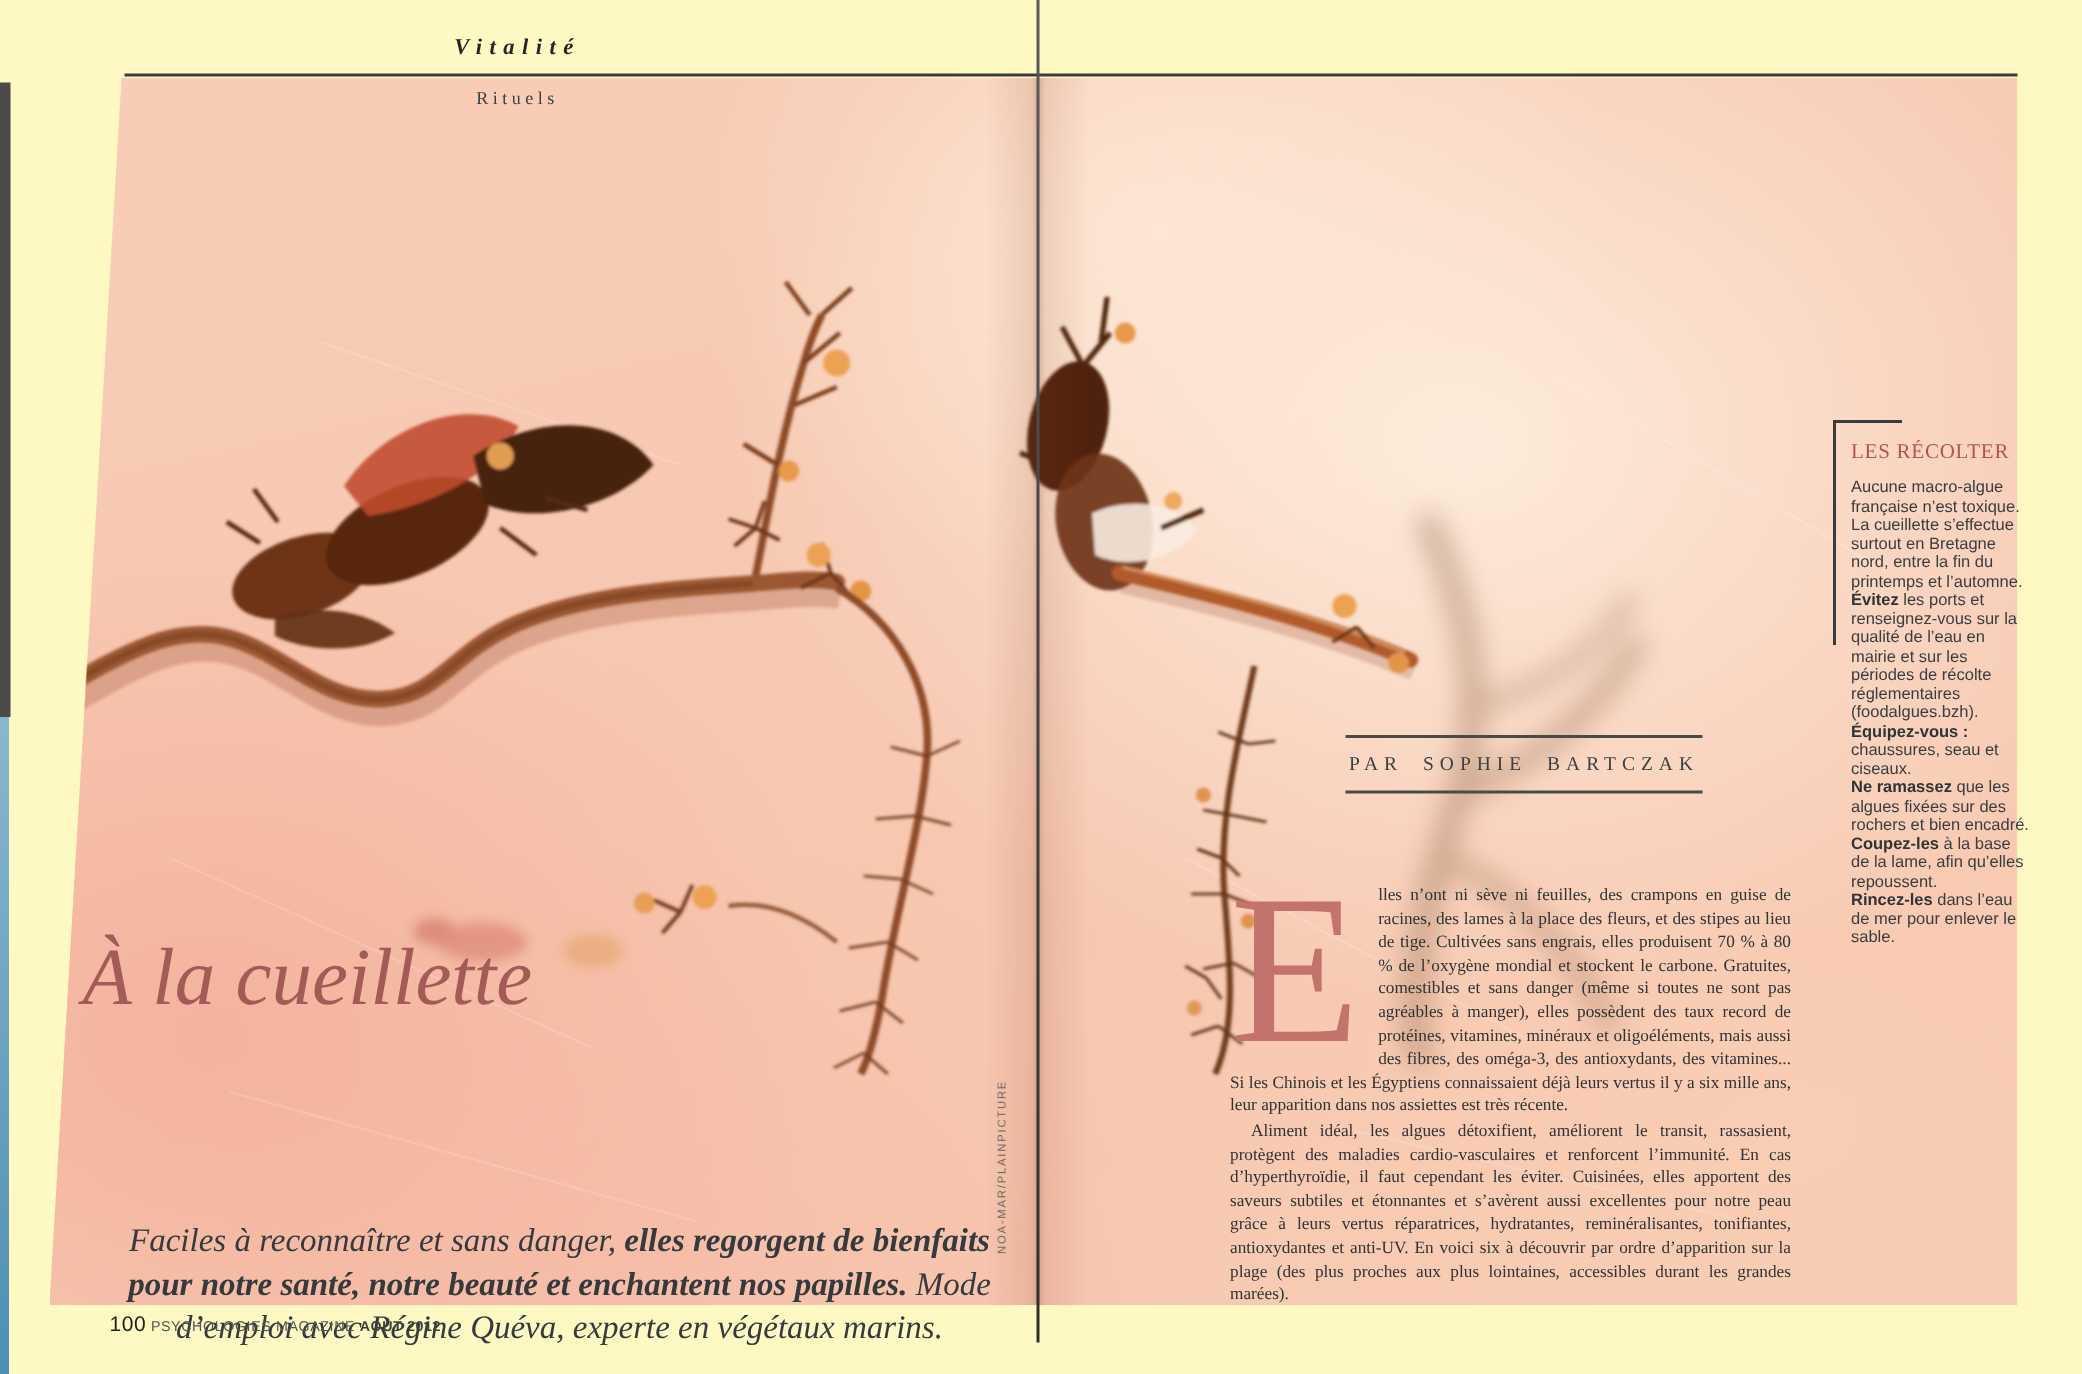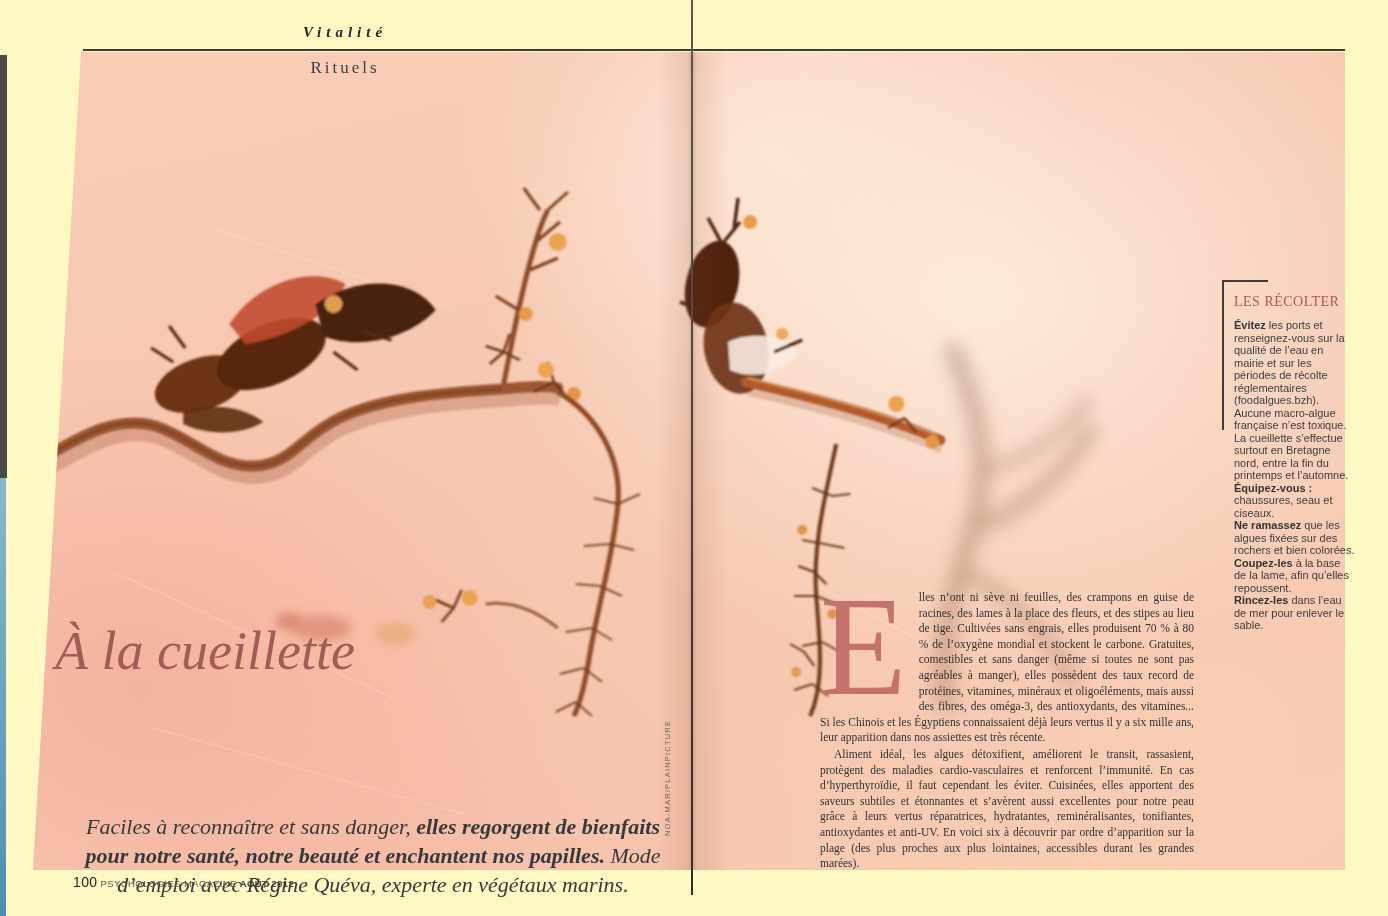--- a/index.html
+++ b/index.html
@@ -24,21 +24,21 @@
   .photo svg{position:absolute;left:0;top:0;width:100%;height:100%;}
 
   .topline{left:83px;top:49px;width:1262px;height:2px;background:#3c3b38;}
   .spine{left:691px;top:0;width:2px;height:895px;background:linear-gradient(#5a5a58,#2e2e2c);}
   .spine-shade{left:657px;top:52px;width:70px;height:818px;
     background:linear-gradient(to right,rgba(146,74,48,0) 0%,rgba(146,74,48,.14) 44%,rgba(100,46,28,.26) 50%,rgba(146,74,48,.12) 57%,rgba(146,74,48,0) 100%);}
 
   
   .masthead-section{left:255px;top:24px;width:180px;text-align:center;font-style:italic;font-weight:bold;
     font-size:15px;letter-spacing:5px;color:#262626;}
-  .masthead-rubric{left:255px;top:58px;width:180px;text-align:center;font-size:17px;letter-spacing:3px;color:#3a3f42;}
+  .masthead-rubric{left:255px;top:58px;width:180px;text-align:center;font-size:12px;letter-spacing:3px;color:#3a3f42;}
 
   
   .headline-kicker{left:55px;top:620px;width:630px;text-align:left;font-style:italic;
     font-size:54px;color:#a45a57;}
   .headline-main{left:55px;top:686px;width:630px;text-align:center;font-size:63px;letter-spacing:4px;color:#3d4347;}
   .standfirst{left:62px;top:812px;width:622px;text-align:center;font-style:italic;
     font-size:22px;line-height:29px;color:#343a3d;margin:0;}
   .standfirst b{font-weight:bold;}
 
   
@@ -186,37 +186,42 @@
   <div class="abs topline"></div>
   <div class="abs spine-shade"></div>
   <div class="abs spine"></div>
 
   <div class="abs masthead-section">Vitalité</div>
   <div class="abs masthead-rubric">Rituels</div>
 
   <div class="abs headline-kicker">À la cueillette</div>
   <p class="abs standfirst"><span>Faciles à reconnaître et sans danger, </span><b>elles regorgent de bienfaits pour notre santé, notre beauté et enchantent nos papilles.</b><span> Mode d’emploi avec Régine Quéva, experte en végétaux marins.</span></p>
 
+  <div class="abs byline-block">
+    <div class="byline-rule"></div>
+    <div class="byline-text">PAR SOPHIE BARTCZAK</div>
+    <div class="byline-rule"></div>
+  </div>
 
   <div class="abs article">
     <p><span class="dropcap">E</span><span>lles n’ont ni sève ni feuilles, des crampons en guise de racines, des lames à la place des fleurs, et des stipes au lieu de tige. Cultivées sans engrais, elles produisent 70 % à 80 % de l’oxygène mondial et stockent le carbone. Gratuites, comestibles et sans danger (même si toutes ne sont pas agréables à manger), elles possèdent des taux record de protéines, vitamines, minéraux et oligoéléments, mais aussi des fibres, des oméga-3, des antioxydants, des vitamines... Si les Chinois et les Égyptiens connaissaient déjà leurs vertus il y a six mille ans, leur apparition dans nos assiettes est très récente.</span></p>
     <p class="indent">Aliment idéal, les algues détoxifient, améliorent le transit, rassasient, protègent des maladies cardio-vasculaires et renforcent l’immunité. En cas d’hyperthyroïdie, il faut cependant les éviter. Cuisinées, elles apportent des saveurs subtiles et étonnantes et s’avèrent aussi excellentes pour notre peau grâce à leurs vertus réparatrices, hydratantes, reminéralisantes, tonifiantes, antioxydantes et anti-UV. En voici six à découvrir par ordre d’apparition sur la plage (des plus proches aux plus lointaines, accessibles durant les grandes marées).</p>
   </div>
 
   <div class="abs sb-corner-h"></div>
   <div class="abs sb-corner-v"></div>
 
   <div class="abs sidebar">
     <p class="sb-title">LES RÉCOLTER</p>
     <div class="sb-body">
 
-    <div class="sb-item"><b class="sb-lead">Évitez</b><span> les ports et renseignez-vous sur la qualité de l’eau en mairie et sur les périodes de récolte réglementaires (foodalgues.bzh).</span></div>
-        <div class="sb-item"><b class="sb-lead"></b><span>Aucune macro-algue française n’est toxique. La cueillette s’effectue surtout en Bretagne nord, entre la fin du printemps et l’automne.</span></div>
+    <div class="sb-item"><b class="sb-lead"></b><span>Aucune macro-algue française n’est toxique. La cueillette s’effectue surtout en Bretagne nord, entre la fin du printemps et l’automne.</span></div>
+        <div class="sb-item"><b class="sb-lead">Évitez</b><span> les ports et renseignez-vous sur la qualité de l’eau en mairie et sur les périodes de récolte réglementaires (foodalgues.bzh).</span></div>
         <div class="sb-item"><b class="sb-lead">Équipez-vous :</b><span> chaussures, seau et ciseaux.</span></div>
-        <div class="sb-item"><b class="sb-lead">Ne ramassez</b><span> que les algues fixées sur des rochers et bien colorées.</span></div>
+        <div class="sb-item"><b class="sb-lead">Ne ramassez</b><span> que les algues fixées sur des rochers et bien encadré.</span></div>
         <div class="sb-item"><b class="sb-lead">Coupez-les</b><span> à la base de la lame, afin qu’elles repoussent.</span></div>
         <div class="sb-item"><b class="sb-lead">Rincez-les</b><span> dans l’eau de mer pour enlever le sable.</span></div>
       </div>
   </div>
 
   <div class="abs footer">
     <span class="pg">100</span>
     <span>PSYCHOLOGIES MAGAZINE</span>
     <span class="issue">AOÛT 2012</span>
   </div>

